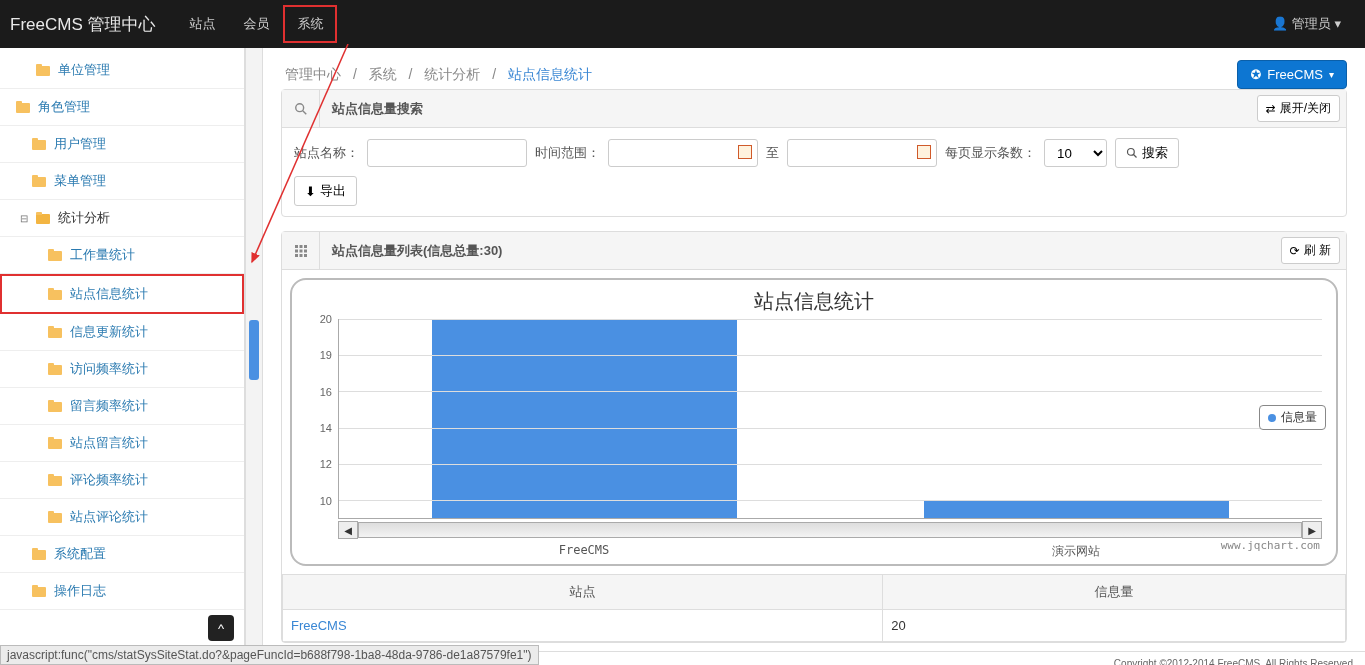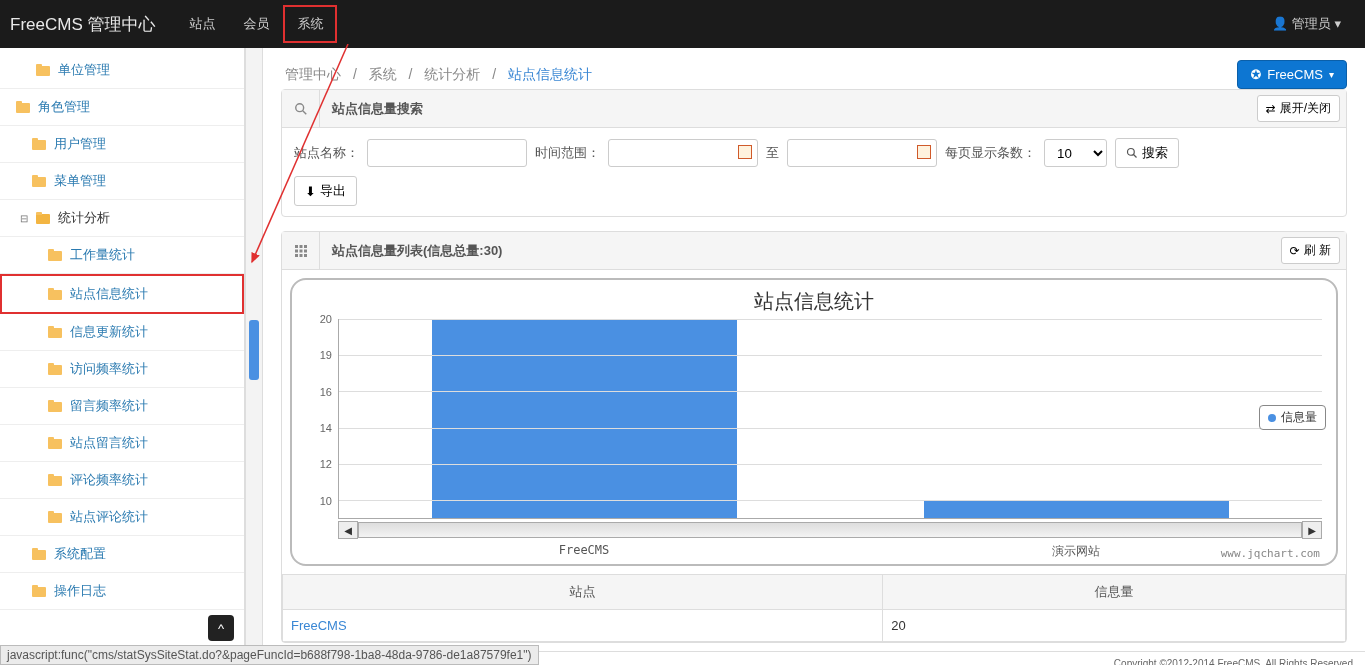--- a/index.html
+++ b/index.html
@@ -73,21 +73,21 @@
     .bars { position: absolute; inset: 0; display: flex; }
     .bar-slot { flex: 1; position: relative; display: flex; align-items: flex-end; justify-content: center; }
     .bar { width: 62%; background: #4a90e2; }
     .legend { position: absolute; right: 10px; top: 125px; background: #fff; border: 1px solid #888; border-radius: 4px; padding: 3px 8px; font-size: 12px; display: flex; align-items: center; gap: 5px; }
     .legend-dot { width: 8px; height: 8px; background: #4a90e2; border-radius: 50%; }
     .scroll-row { display: flex; align-items: center; margin-top: 2px; }
     .scroll-btn { width: 20px; height: 18px; background: #eee; border: 1px solid #aaa; display: flex; align-items: center; justify-content: center; font-size: 10px; cursor: pointer; }
     .scroll-track { flex: 1; height: 16px; background: linear-gradient(#ddd,#f3f3f3); border: 1px solid #aaa; }
     .x-labels { display: flex; margin-left: 32px; }
     .x-label { flex: 1; text-align: center; font-size: 12px; color: #555; padding-top: 4px; font-family: monospace; }
-    .watermark { position: absolute; right: 16px; bottom: 4px; font-size: 11px; color: #888; font-family: monospace; }
+    .watermark { position: absolute; right: 16px; bottom: 12px; font-size: 11px; color: #888; font-family: monospace; }
     
     
     .data-table { width: 100%; border-collapse: collapse; }
     .data-table th { background: #f5f5f5; border: 1px solid #ddd; padding: 8px; font-weight: normal; color: #555; }
     .data-table td { border: 1px solid #ddd; padding: 8px; }
     .data-table td.link { color: #3a87d4; }
     
     
     .footer { height: 24px; border-top: 1px solid #ddd; display: flex; align-items: center; padding: 0 12px; font-size: 10px; color: #666; }
     .footer-left { color: #888; }

